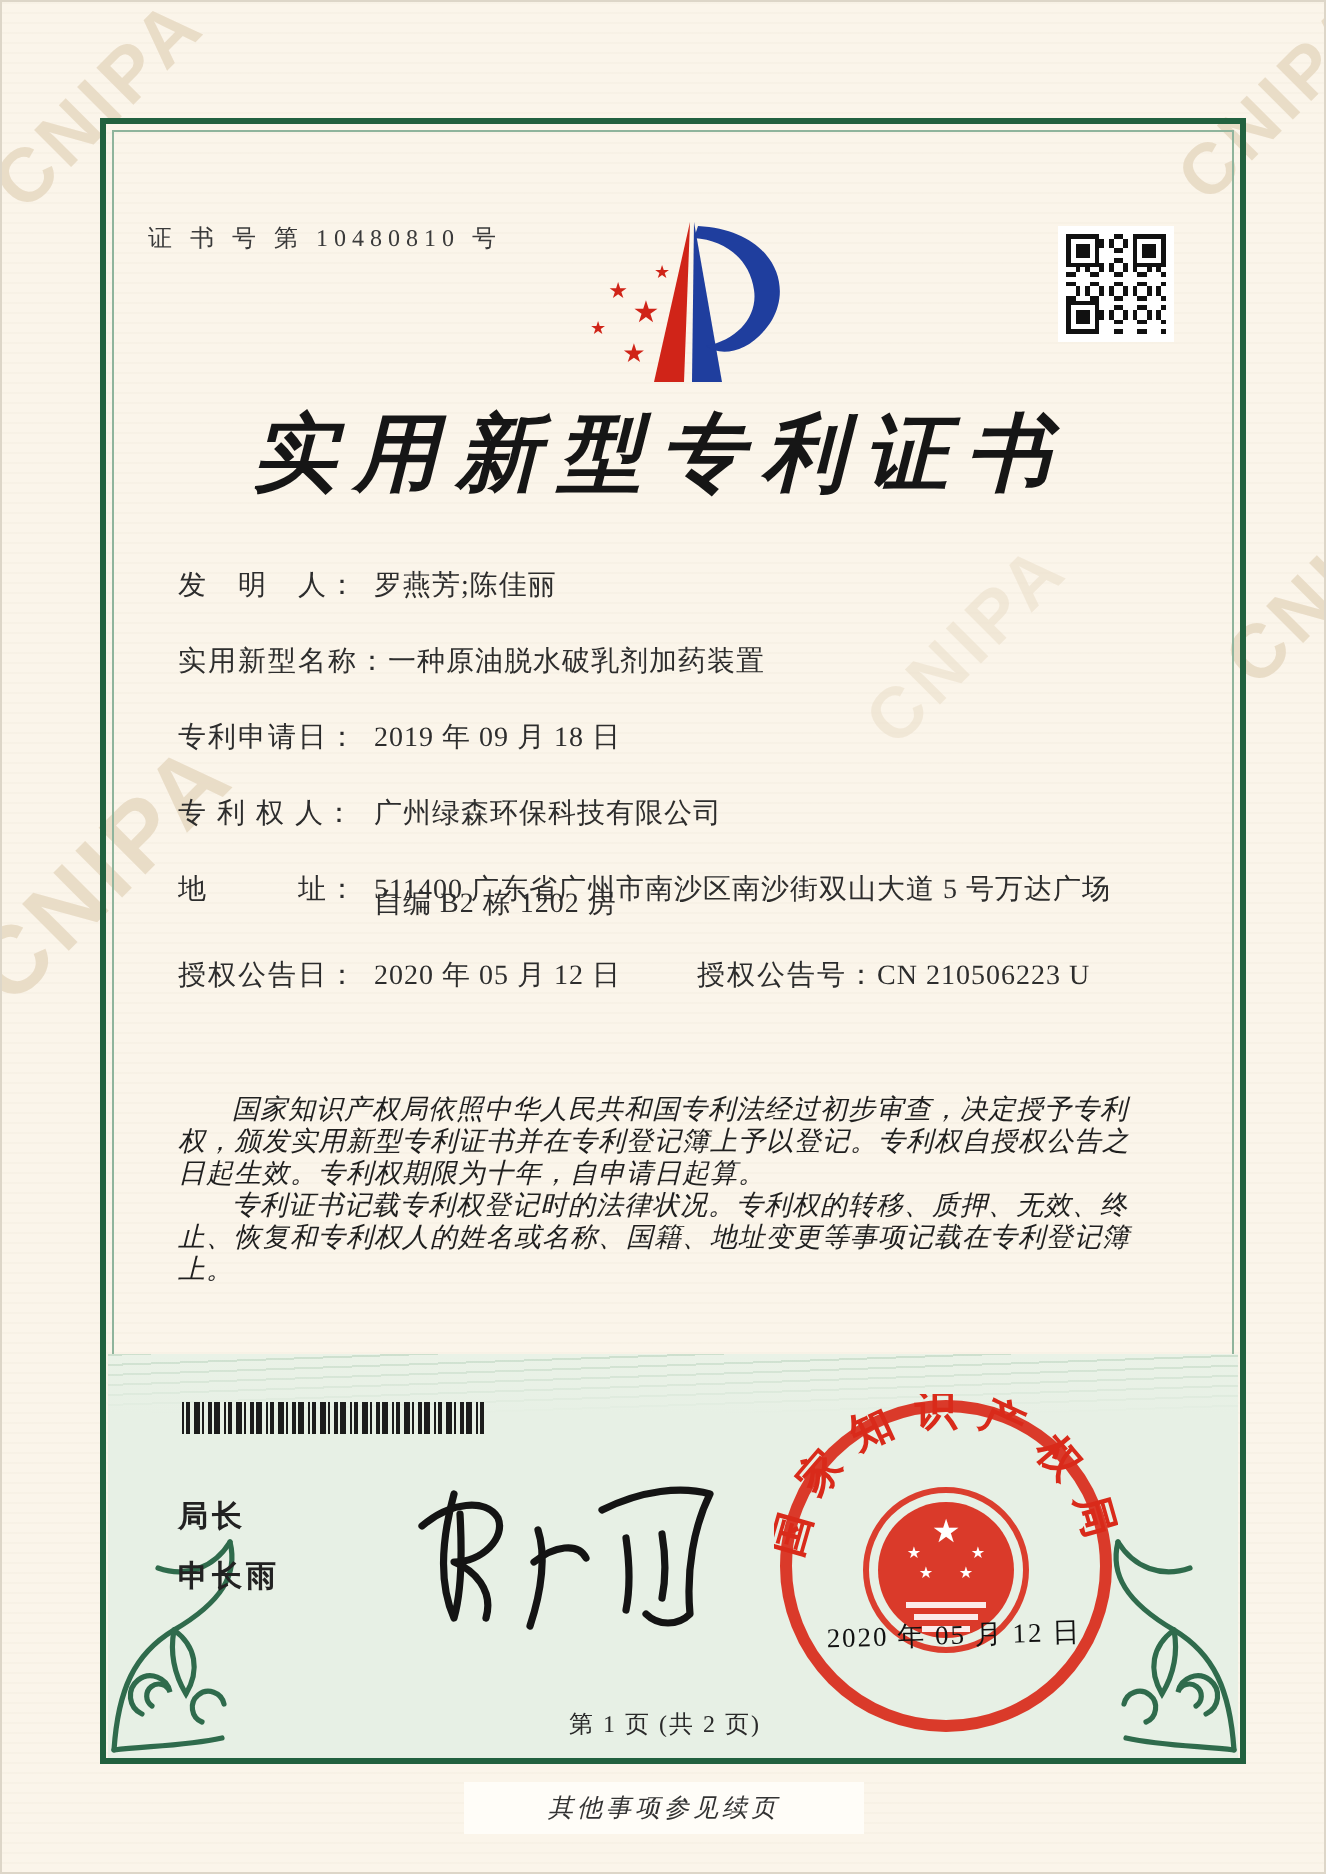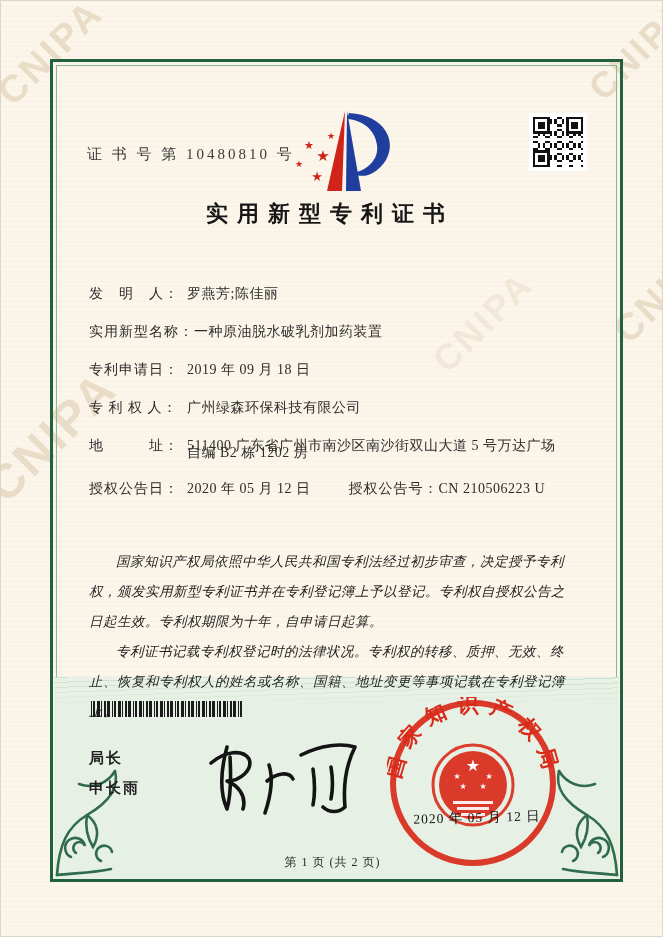--- a/index.html
+++ b/index.html
@@ -20,38 +20,38 @@
   
   .frame-outer {
     position:absolute; left:49px; top:58px; width:573px; height:823px;
     border:3px solid #22613f;
   }
   .frame-inner {
     position:absolute; left:3px; top:3px; right:3px; bottom:3px;
     border:1px solid #8fb49c;
   }
   .cert-no {
-    position:absolute; left:86px; top:110px; font-size:15px; color:#3a3a3a; letter-spacing:3px;margin-top:34px;
+    position:absolute; left:73px; top:110px; font-size:12px; color:#3a3a3a; letter-spacing:3px;
   }
   .logo { position:absolute; left:278px; top:104px; width:130px; height:92px; }
   .qr { position:absolute; left:528px; top:112px; width:58px; height:58px; background:#fff; padding:4px; }
   .title {
     position:absolute; left:0; top:198px; width:658px; text-align:center;
-    font-size:22px; font-weight:bold; color:#161616; letter-spacing:9px;
+    font-size:42px; font-weight:bold; color:#161616; letter-spacing:9px;font-style:italic;
   }
   .fields { position:absolute; left:88px; top:282px; width:500px; font-size:14px; color:#2d2d2d; }
   .frow { display:flex; align-items:flex-start; margin-bottom:16px; line-height:22px; }
   .flabel { flex:0 0 auto; min-width:98px; letter-spacing:1px; }
   .fvalue { letter-spacing:.5px; }
   .addr2 { margin-left:98px; line-height:19px; margin-top:-14px; margin-bottom:16px; letter-spacing:.5px; font-size:14px; color:#2d2d2d;}
   .dualrow { display:flex; }
   .dual2 { margin-left:38px; display:flex; }
   .paras {
     position:absolute; left:88px; top:546px; width:488px;
-    font-size:13.5px; line-height:30px; color:#1f1f1f; font-style:italic; letter-spacing:.5px;
+    font-size:13.5px; line-height:16px; color:#1f1f1f; font-style:italic; letter-spacing:.5px;
   }
   .paras p { text-indent:2em; }
   
   .band {
     position:absolute; left:53px; top:676px; width:565px; height:202px;
     background:linear-gradient(180deg, rgba(232,241,230,0) 0, rgba(231,240,229,1) 30px),
       repeating-linear-gradient(178deg, rgba(130,175,140,.28) 0 1px, rgba(255,255,255,0) 1px 5px);
     background-color:#eaf2e7;
   }
   .barcode { position:absolute; left:90px; top:700px; height:16px; display:flex; align-items:stretch; }
@@ -358,14 +358,15 @@
         </g>
       <rect x="66" y="104" width="40" height="3" fill="#fff" opacity=".9"></rect>
       <rect x="70" y="110" width="32" height="3" fill="#fff" opacity=".9"></rect>
       <rect x="74" y="116" width="24" height="3" fill="#fff" opacity=".9"></rect>
     </g>
   </svg>
   <div class="seal-date">2020 年 05 月 12 日</div>
 
   <div class="page-info">第 1 页 (共 2 页)</div>
 
+  <div class="footer-note">其他事项参见续页</div>
 
 </div>
 
 </body></html>

